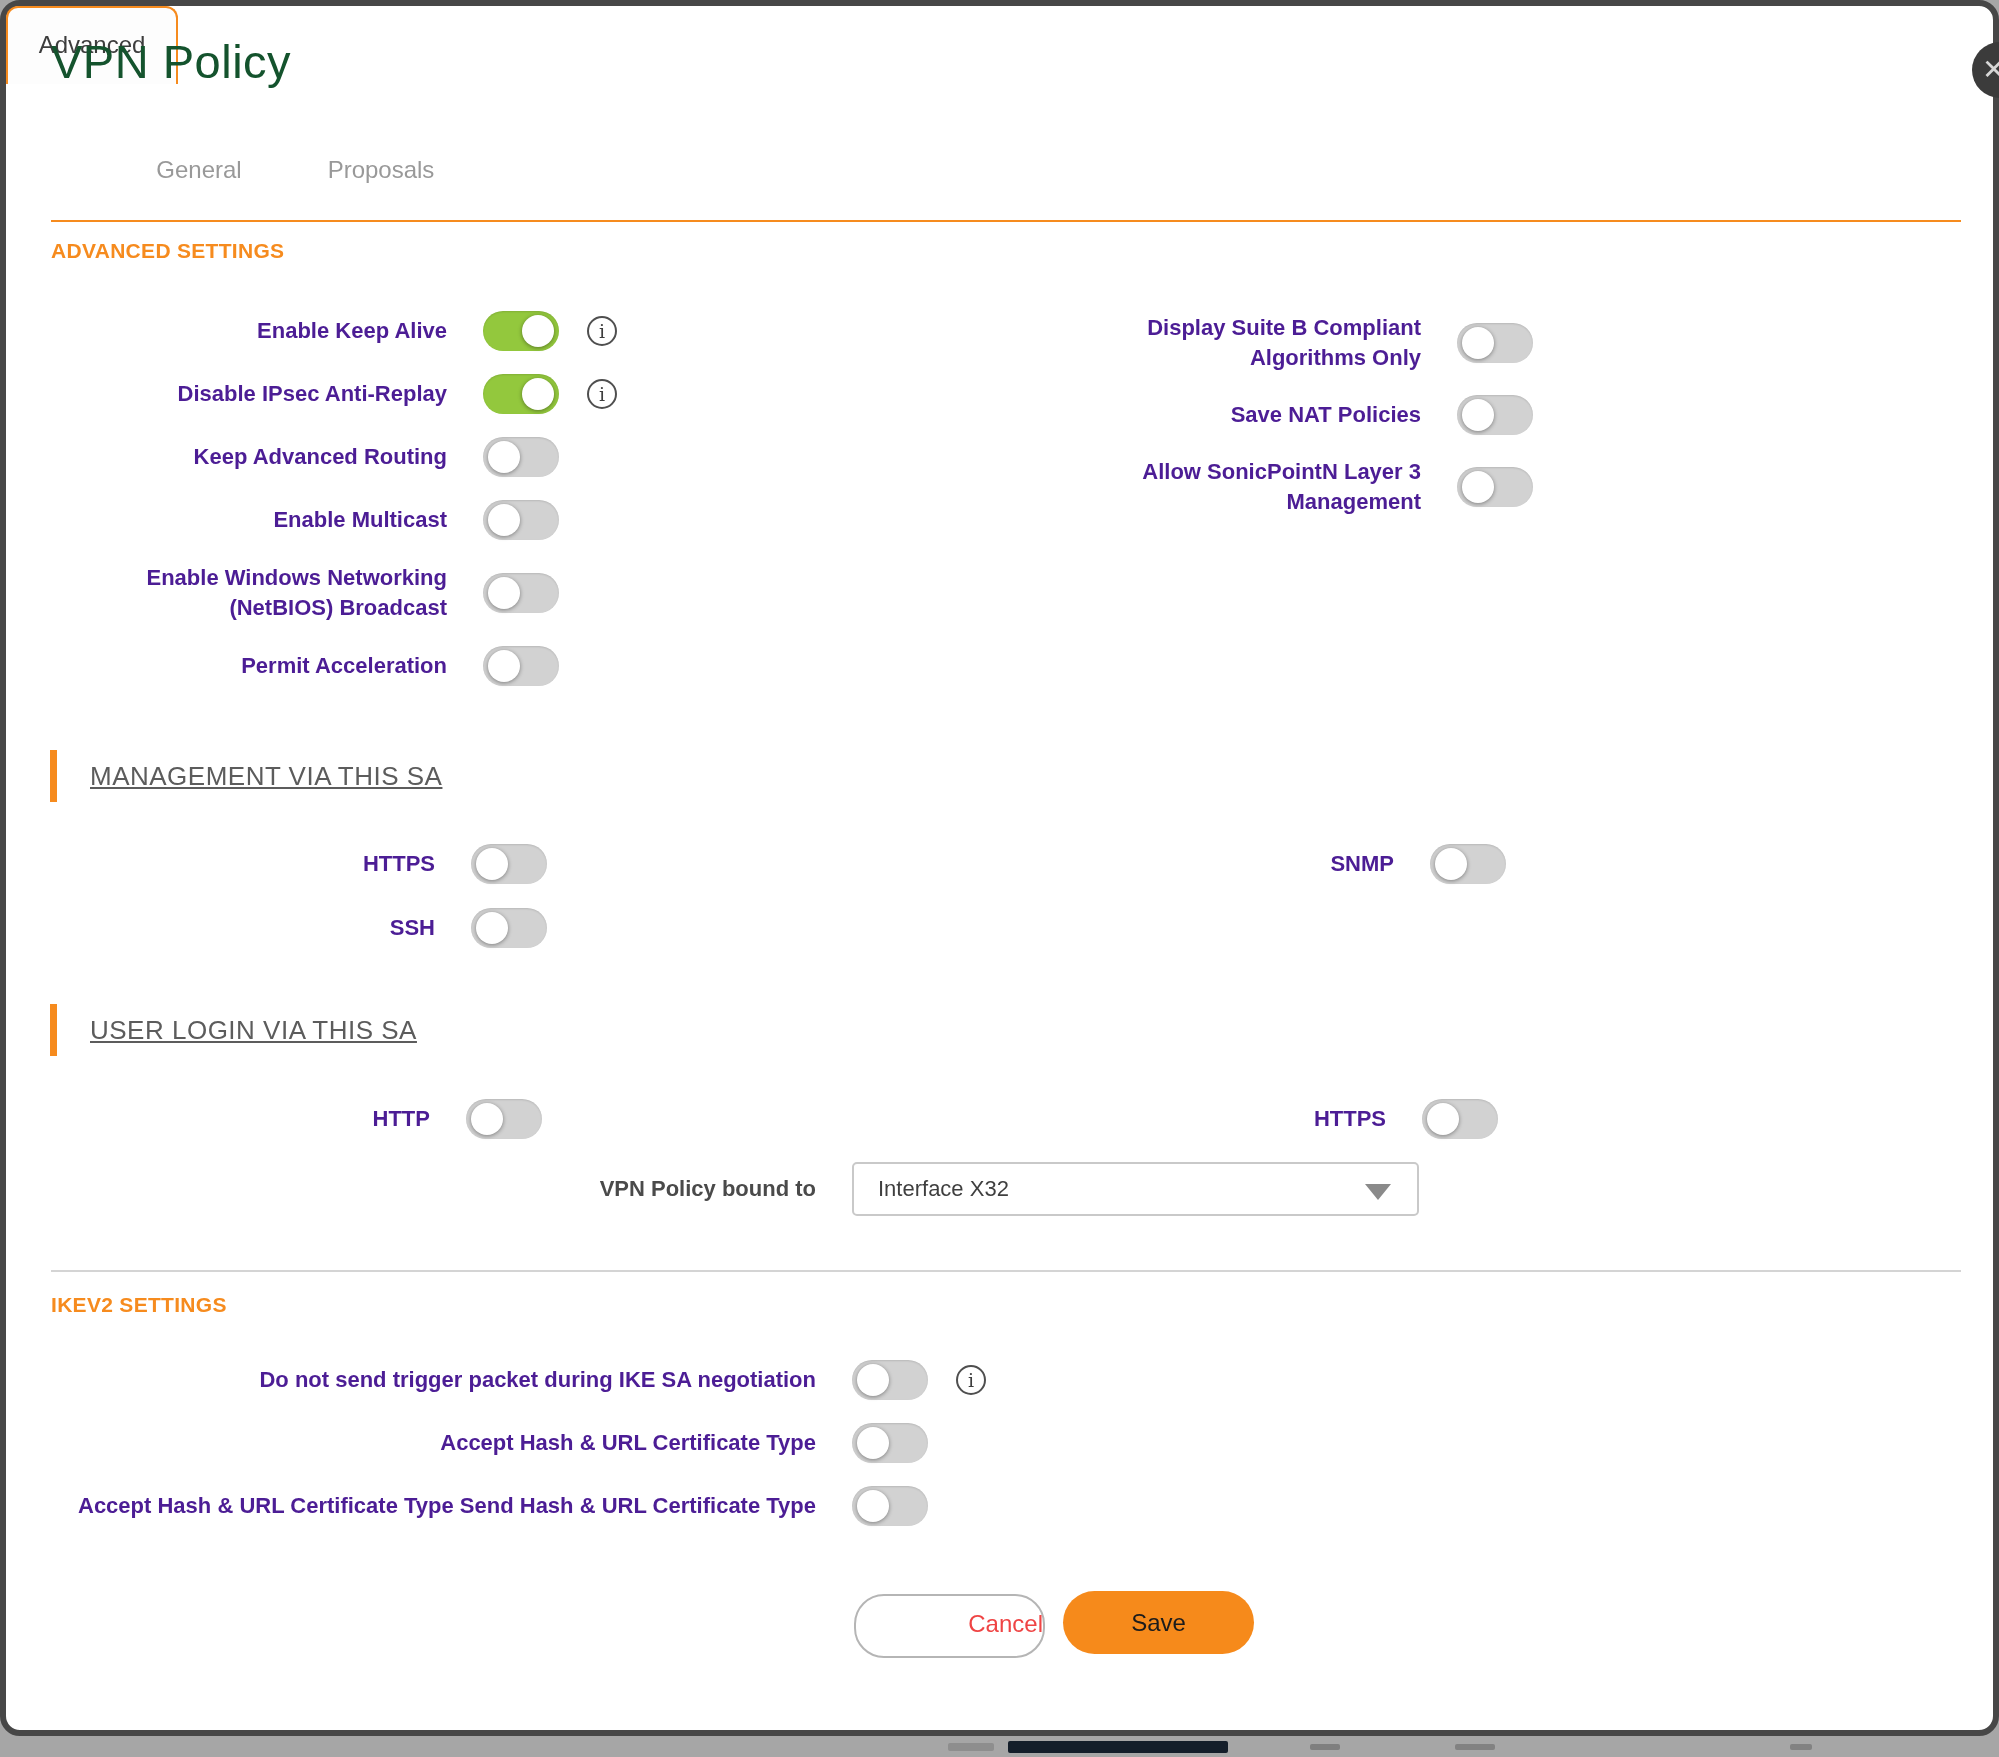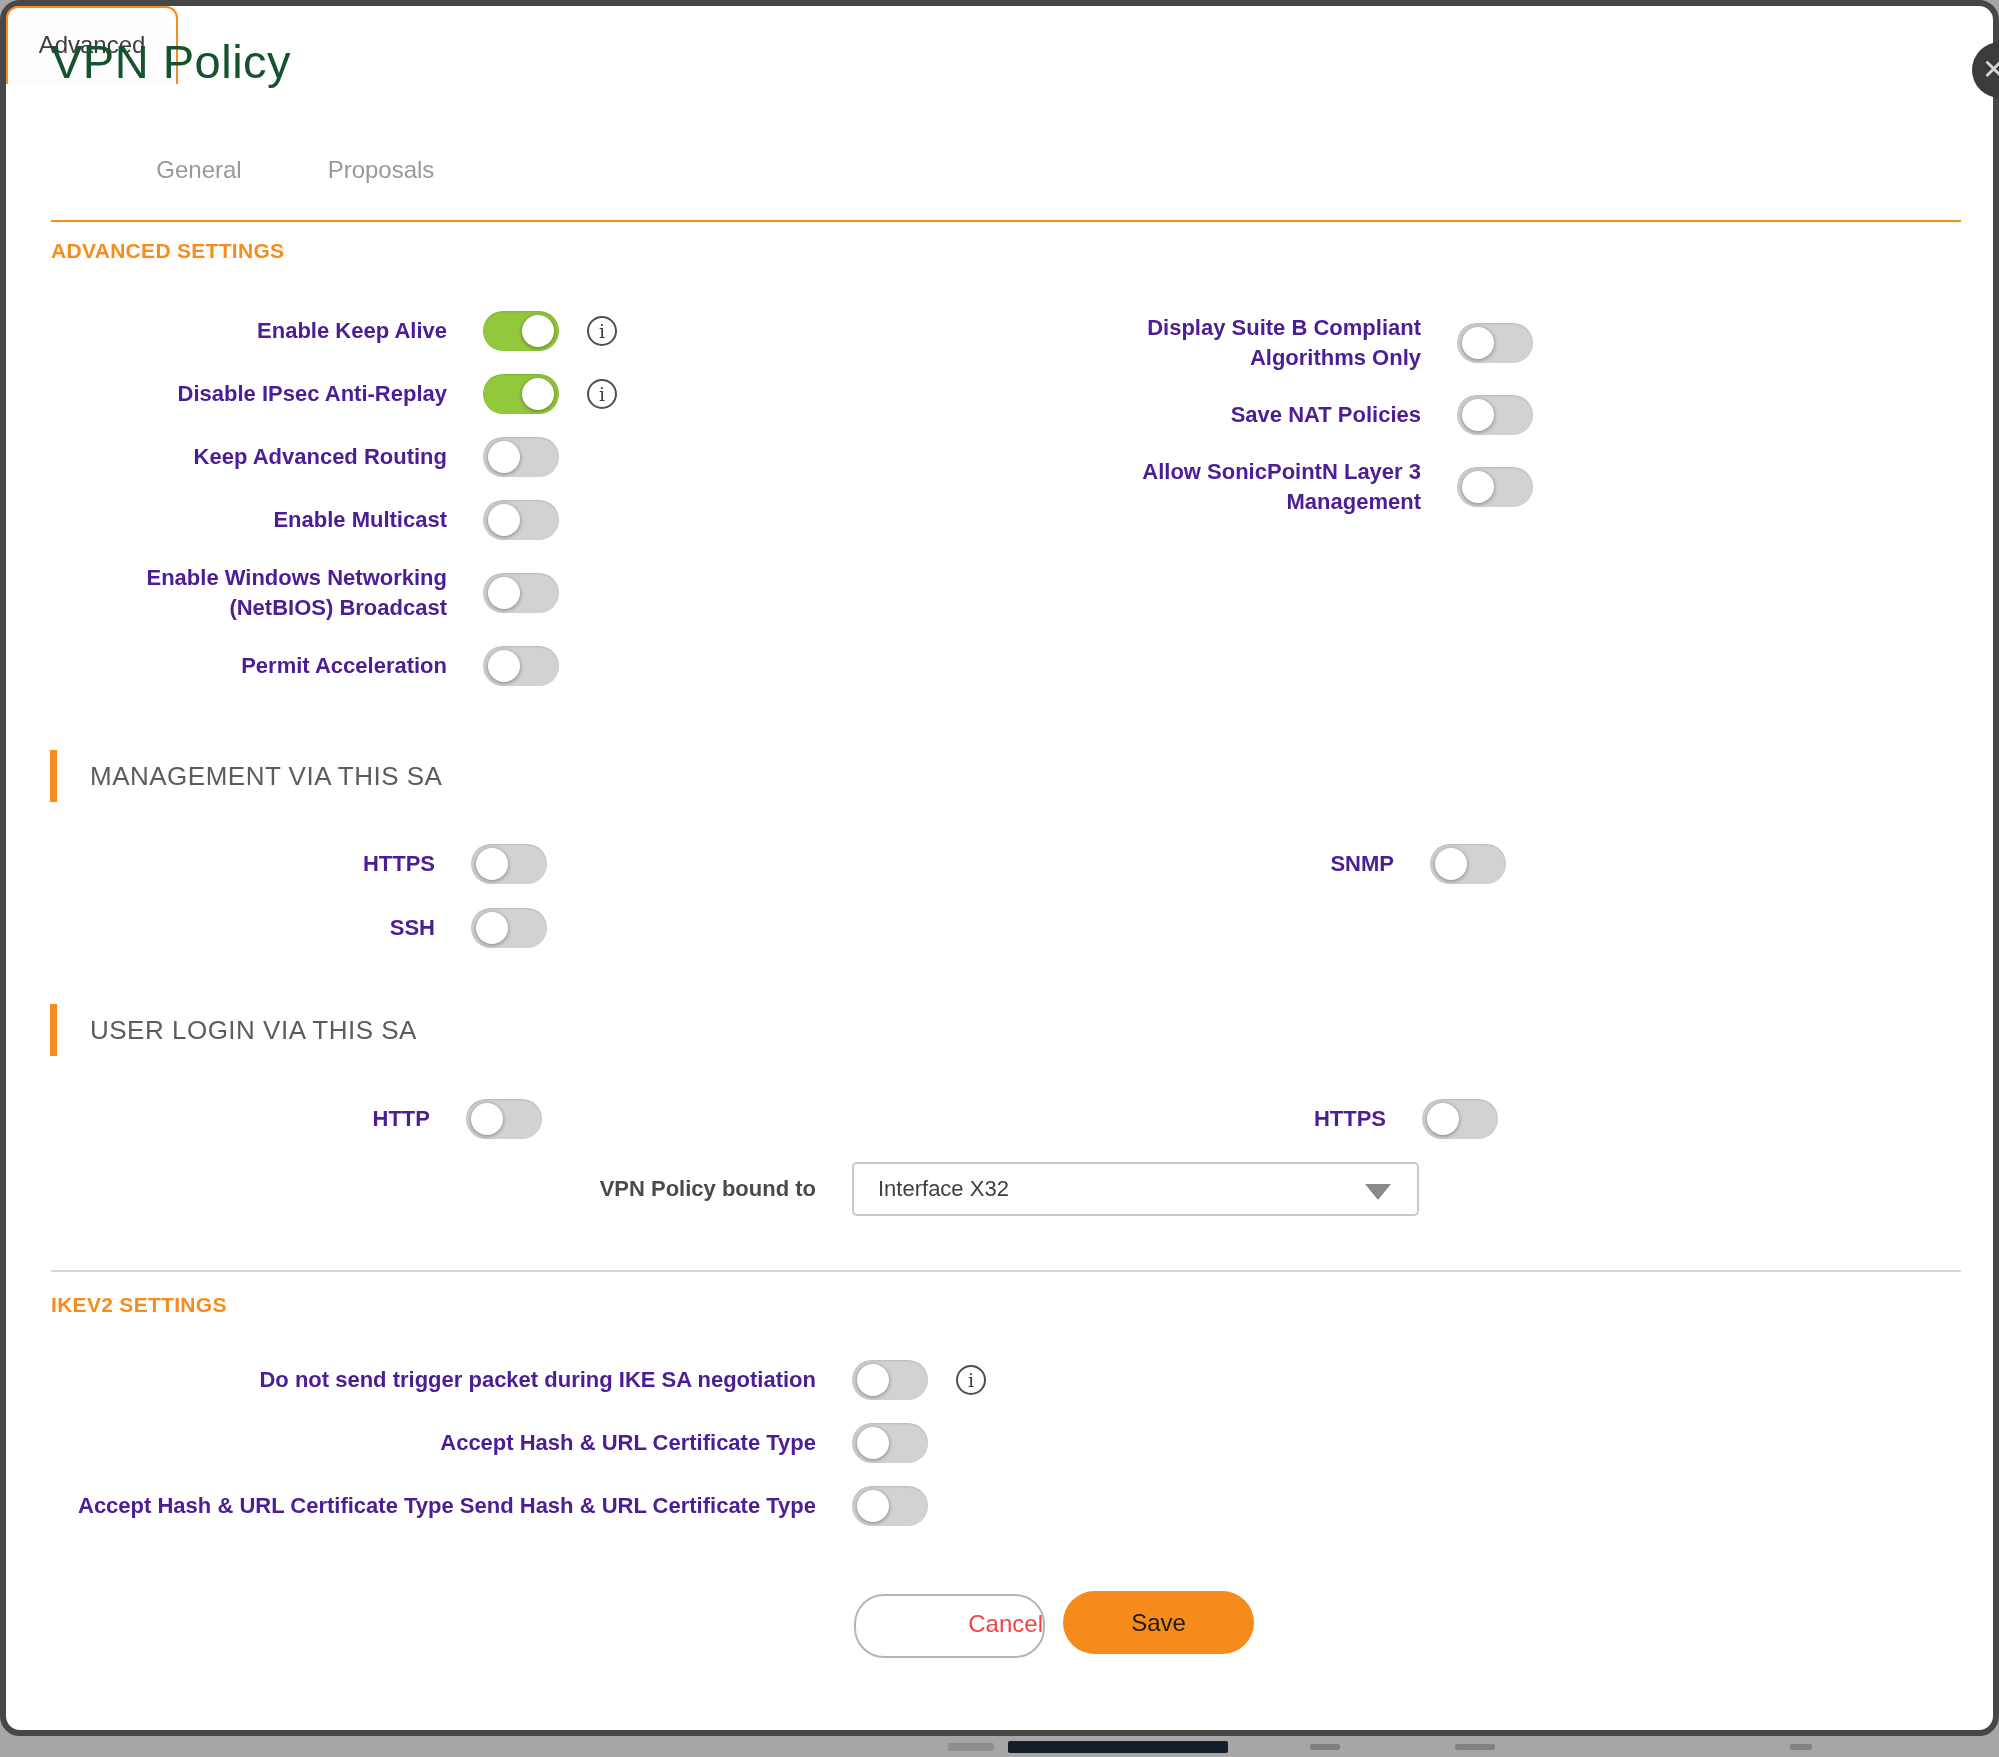--- a/index.html
+++ b/index.html
@@ -41,21 +41,21 @@
     border-radius:12px 12px 0 0; z-index:2;
     color:#3d3d3d; font-size:24px; text-align:center; line-height:74px;
   }
 
   .orange-heading { position:absolute; left:45px; font-size:21px; font-weight:bold; color:var(--accent,#F68B1E); letter-spacing:.3px; }
   #adv-heading   { top:233px; }
   #ikev2-heading { top:1287px; }
 
   .bar-heading { position:absolute; left:44px; display:flex; align-items:center; }
   .bar-heading .bar { width:7px; height:52px; background:var(--accent,#F68B1E); }
-  .bar-heading .bh-text { margin-left:33px; font-size:26px; color:#5c5c5c; letter-spacing:.5px; }
+  .bar-heading .bh-text { margin-left:33px; font-size:26px; color:#5c5c5c; letter-spacing:.5px;text-decoration:underline; }
   #mgmt-heading  { top:744px; }
   #login-heading { top:998px; }
 
   #section-divider { position:absolute; left:45px; top:1264px; width:1910px; height:2px; background:#d4d4d4; }
 
   
   .rows { position:absolute; }
   .trow { display:flex; align-items:center; margin-bottom:23px; }
   .tlabel { font-size:22px; font-weight:bold; color:#4c1d95; text-align:right; line-height:30px; }
   .toggle {

